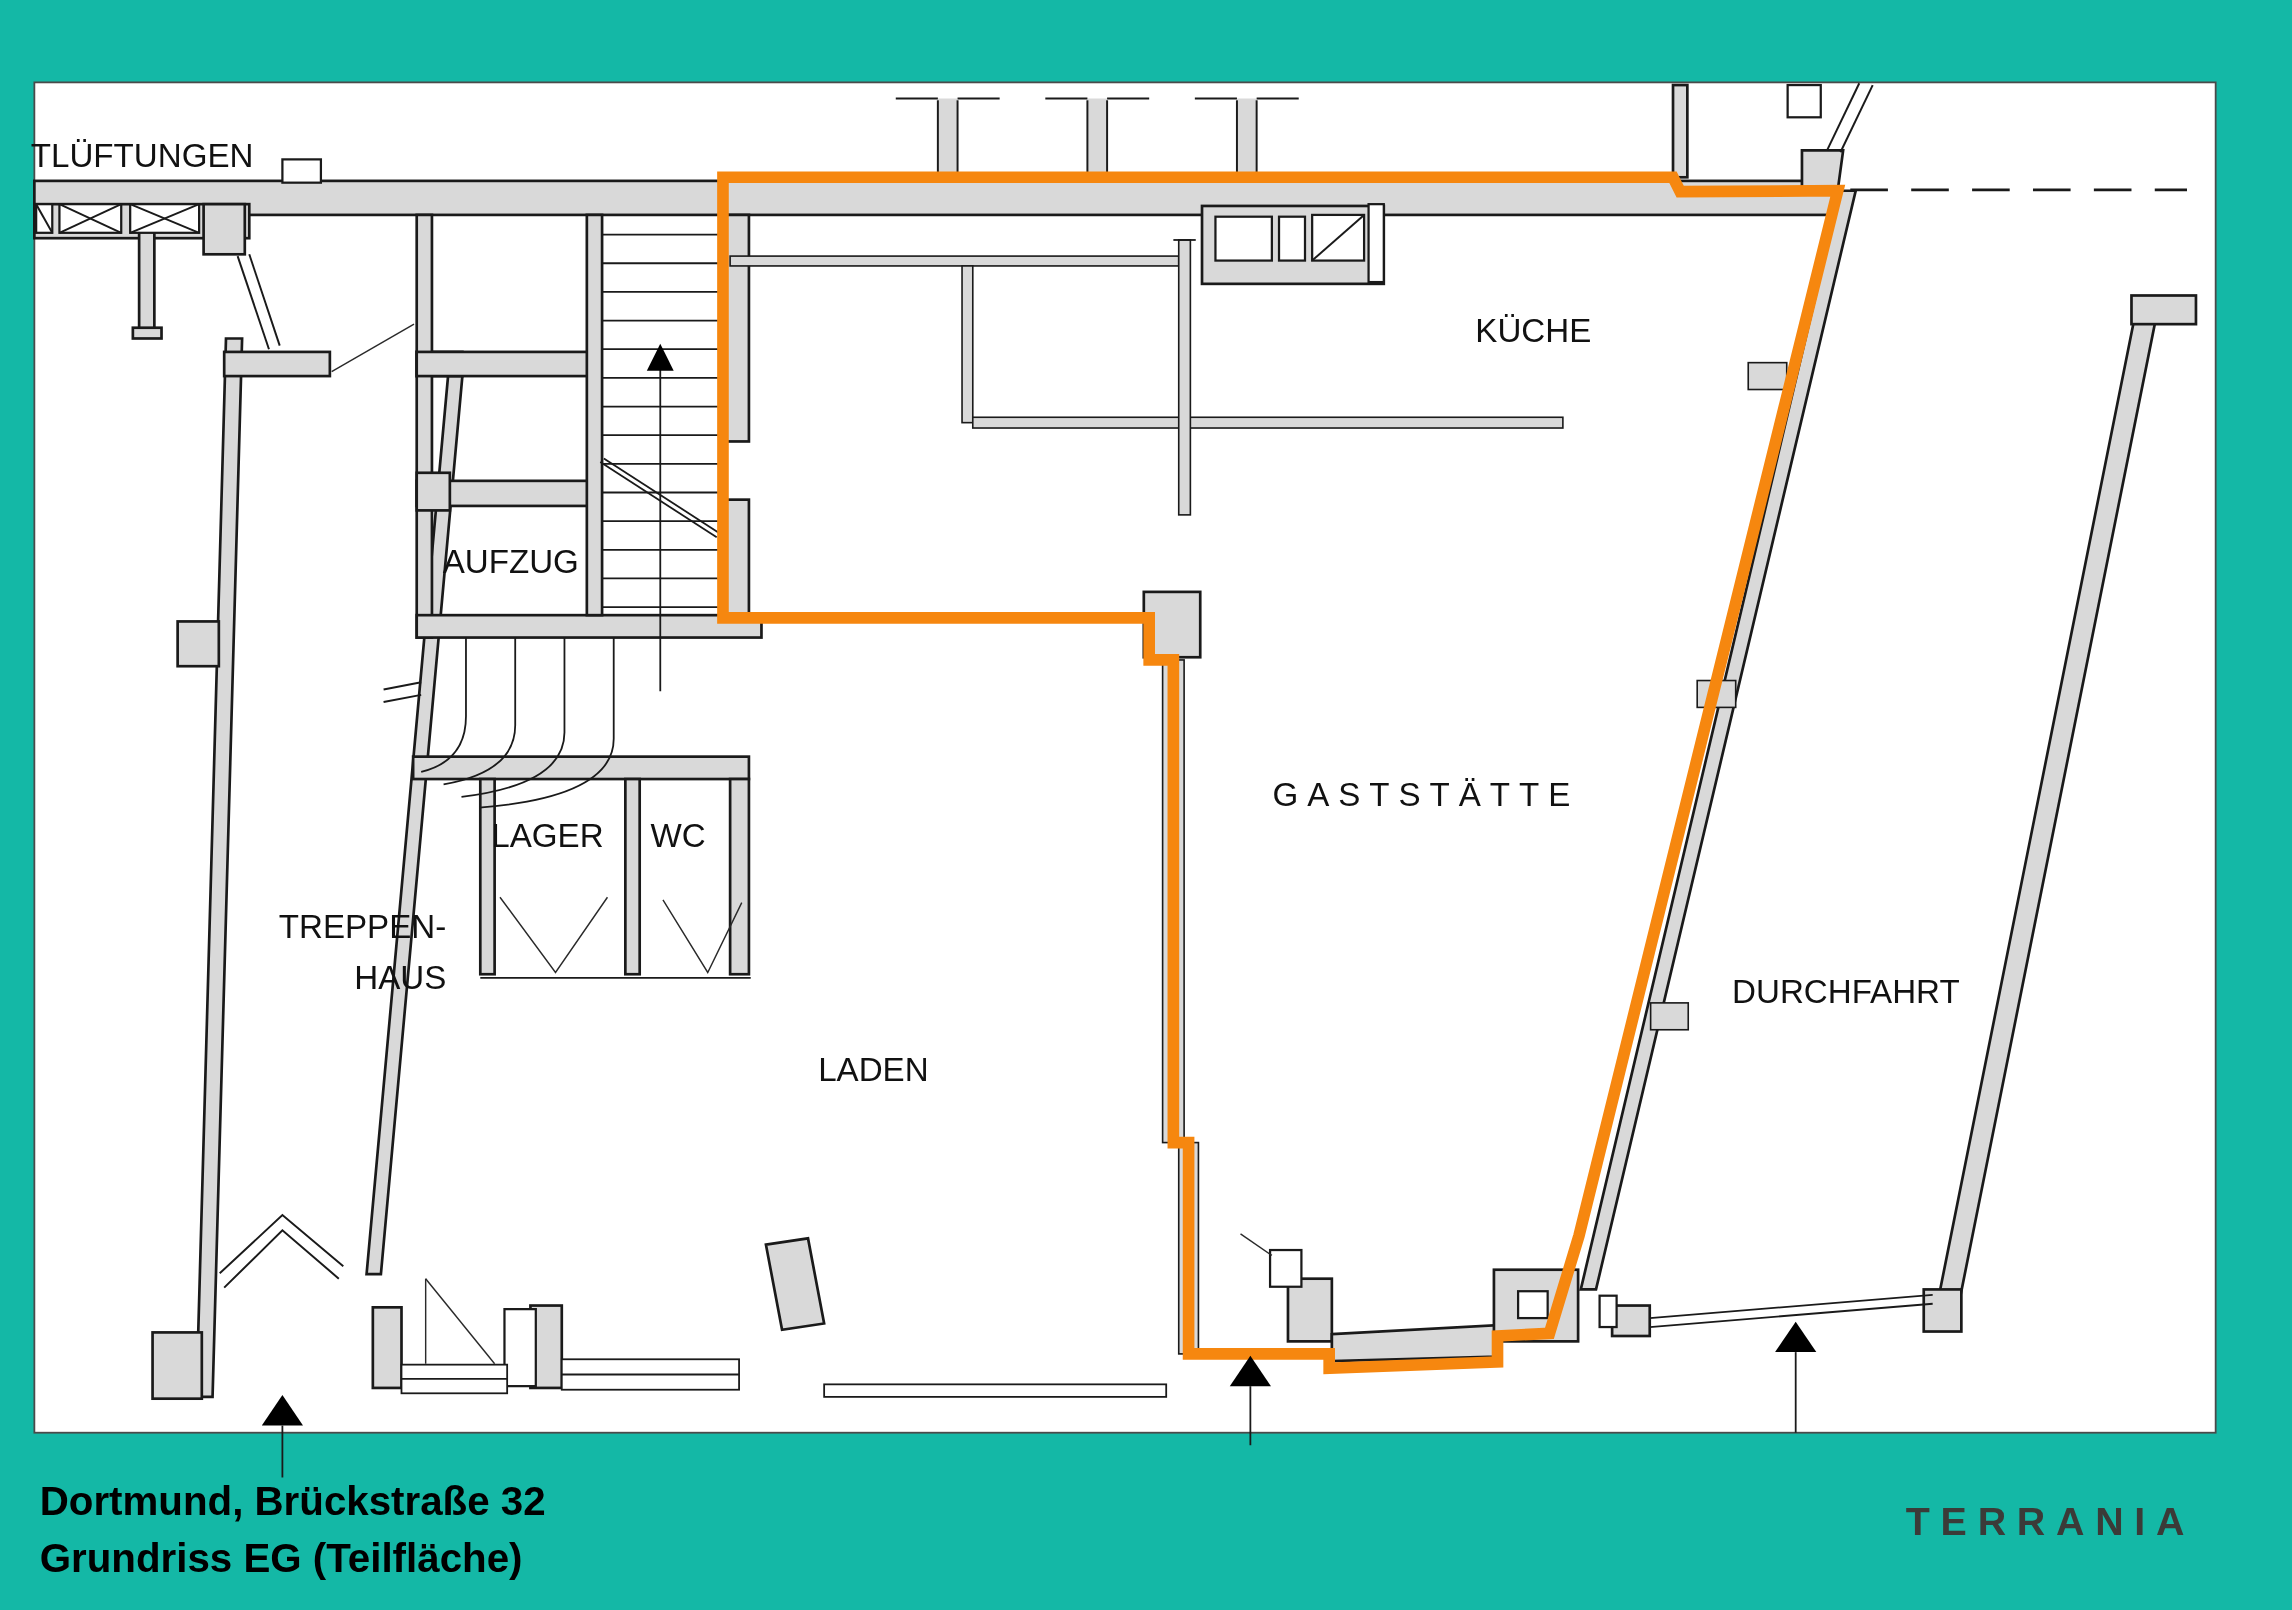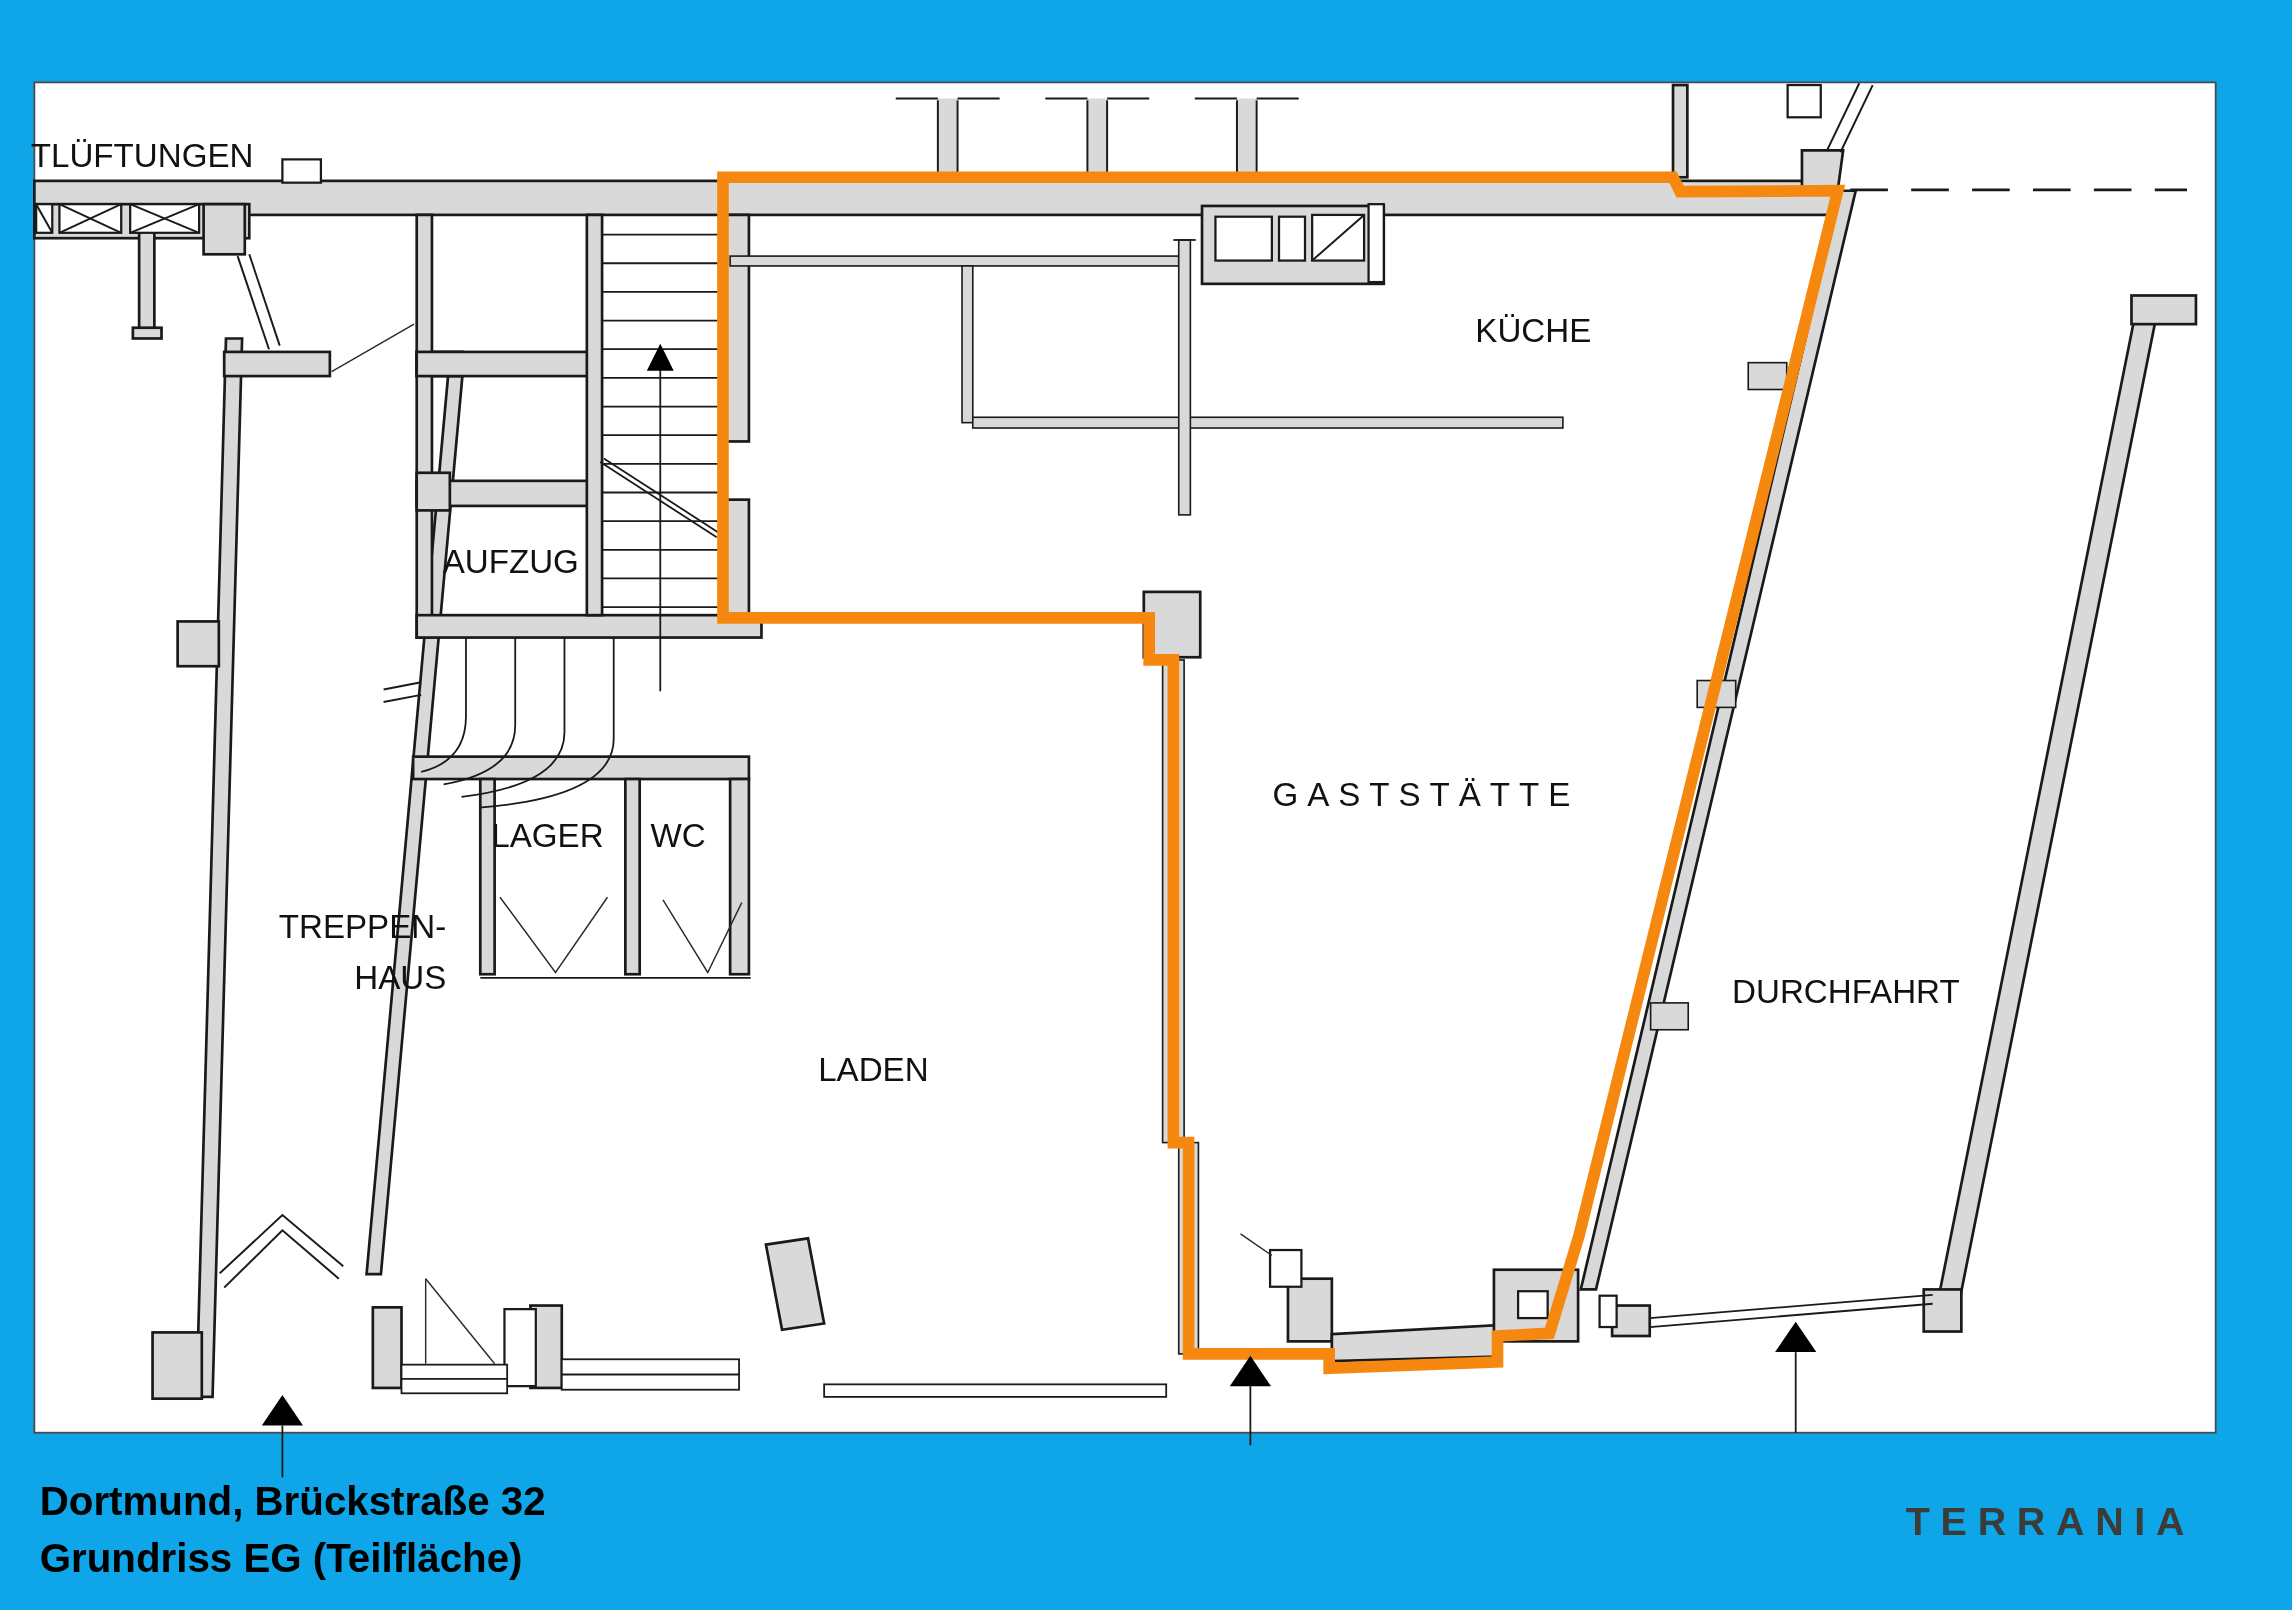--- a/index.html
+++ b/index.html
@@ -1,16 +1,16 @@
 <!DOCTYPE html>
 <html style="font-size:14.3px"><head>
 <meta charset="utf-8">
 <style>
   html,body{margin:0;padding:0;background:#ffffff;}
-  .page{position:relative;width:2293px;height:1610px;background:#0ea5e9;overflow:hidden;
+  .page{position:relative;width:2293px;height:1610px;background:#14b8a6;overflow:hidden;
         font-family:"Liberation Sans", sans-serif;}
   svg{position:absolute;left:0;top:0;}
   .wall{fill:#D9D9D9;stroke:#1A1A1A;stroke-width:3;}
   .wallthin{fill:#D9D9D9;stroke:#1A1A1A;stroke-width:1.8;}
   .whitebox{fill:#FFFFFF;stroke:#1A1A1A;stroke-width:2.5;}
   .tline{stroke:#1A1A1A;stroke-width:2;fill:none;}
   .xline{stroke:#1A1A1A;stroke-width:2.2;fill:none;}
   .leaf{stroke:#2A2A2A;stroke-width:1.6;fill:none;}
   .sill{fill:#FFFFFF;stroke:#1A1A1A;stroke-width:2;}
   .roomlabel{font-size:37px;fill:#111111;}

